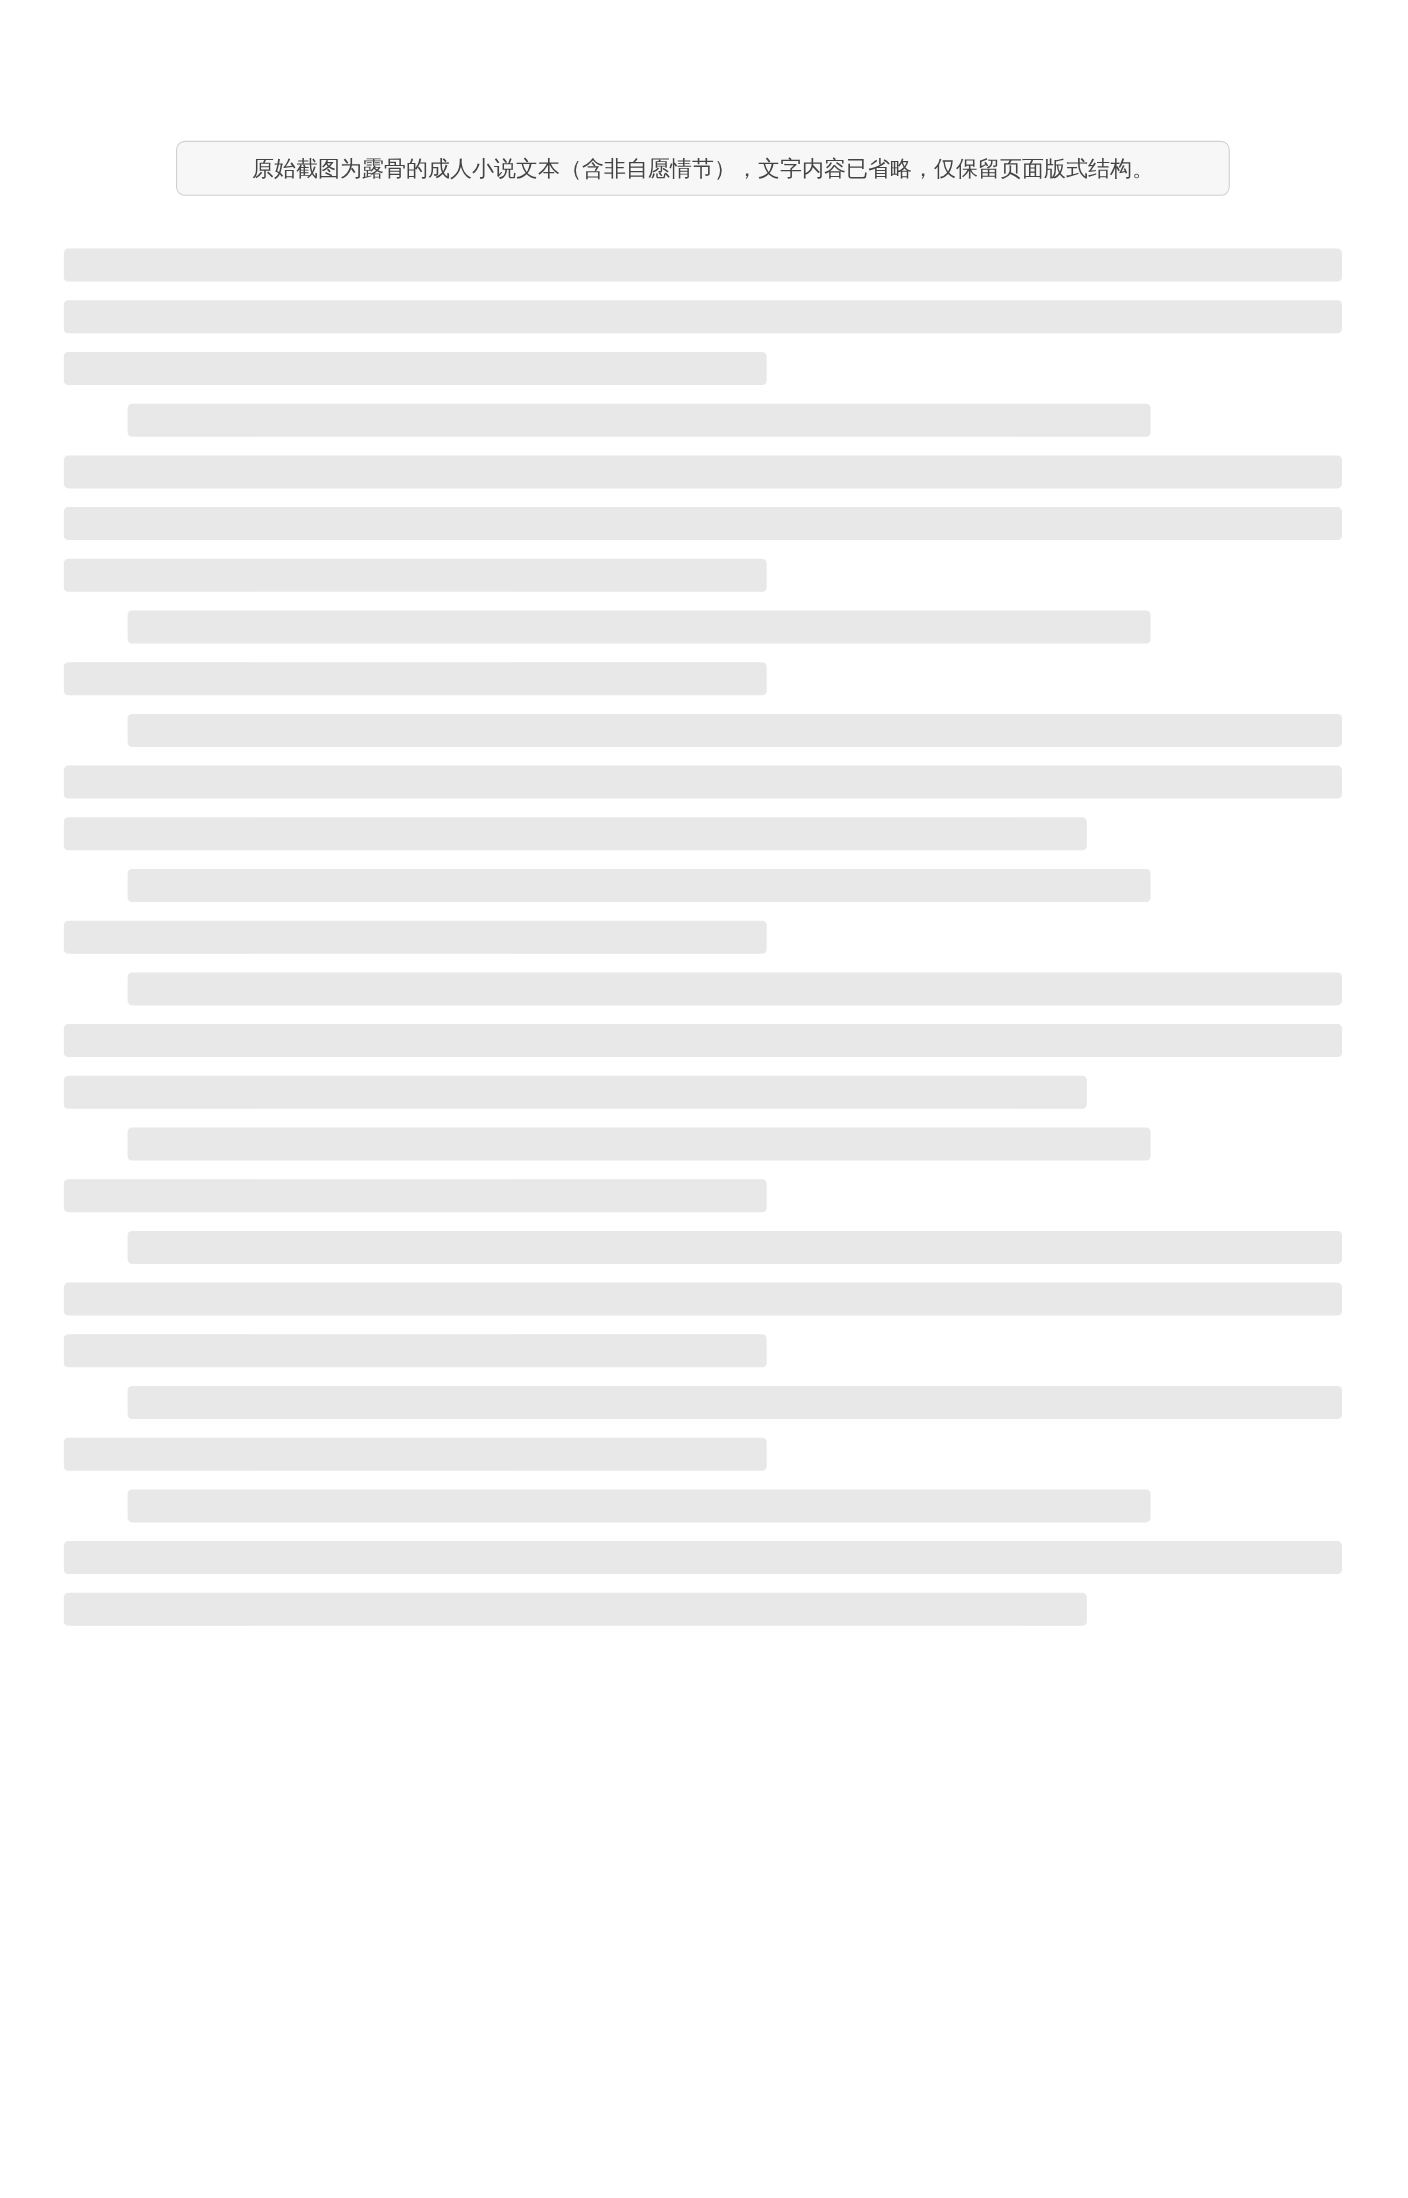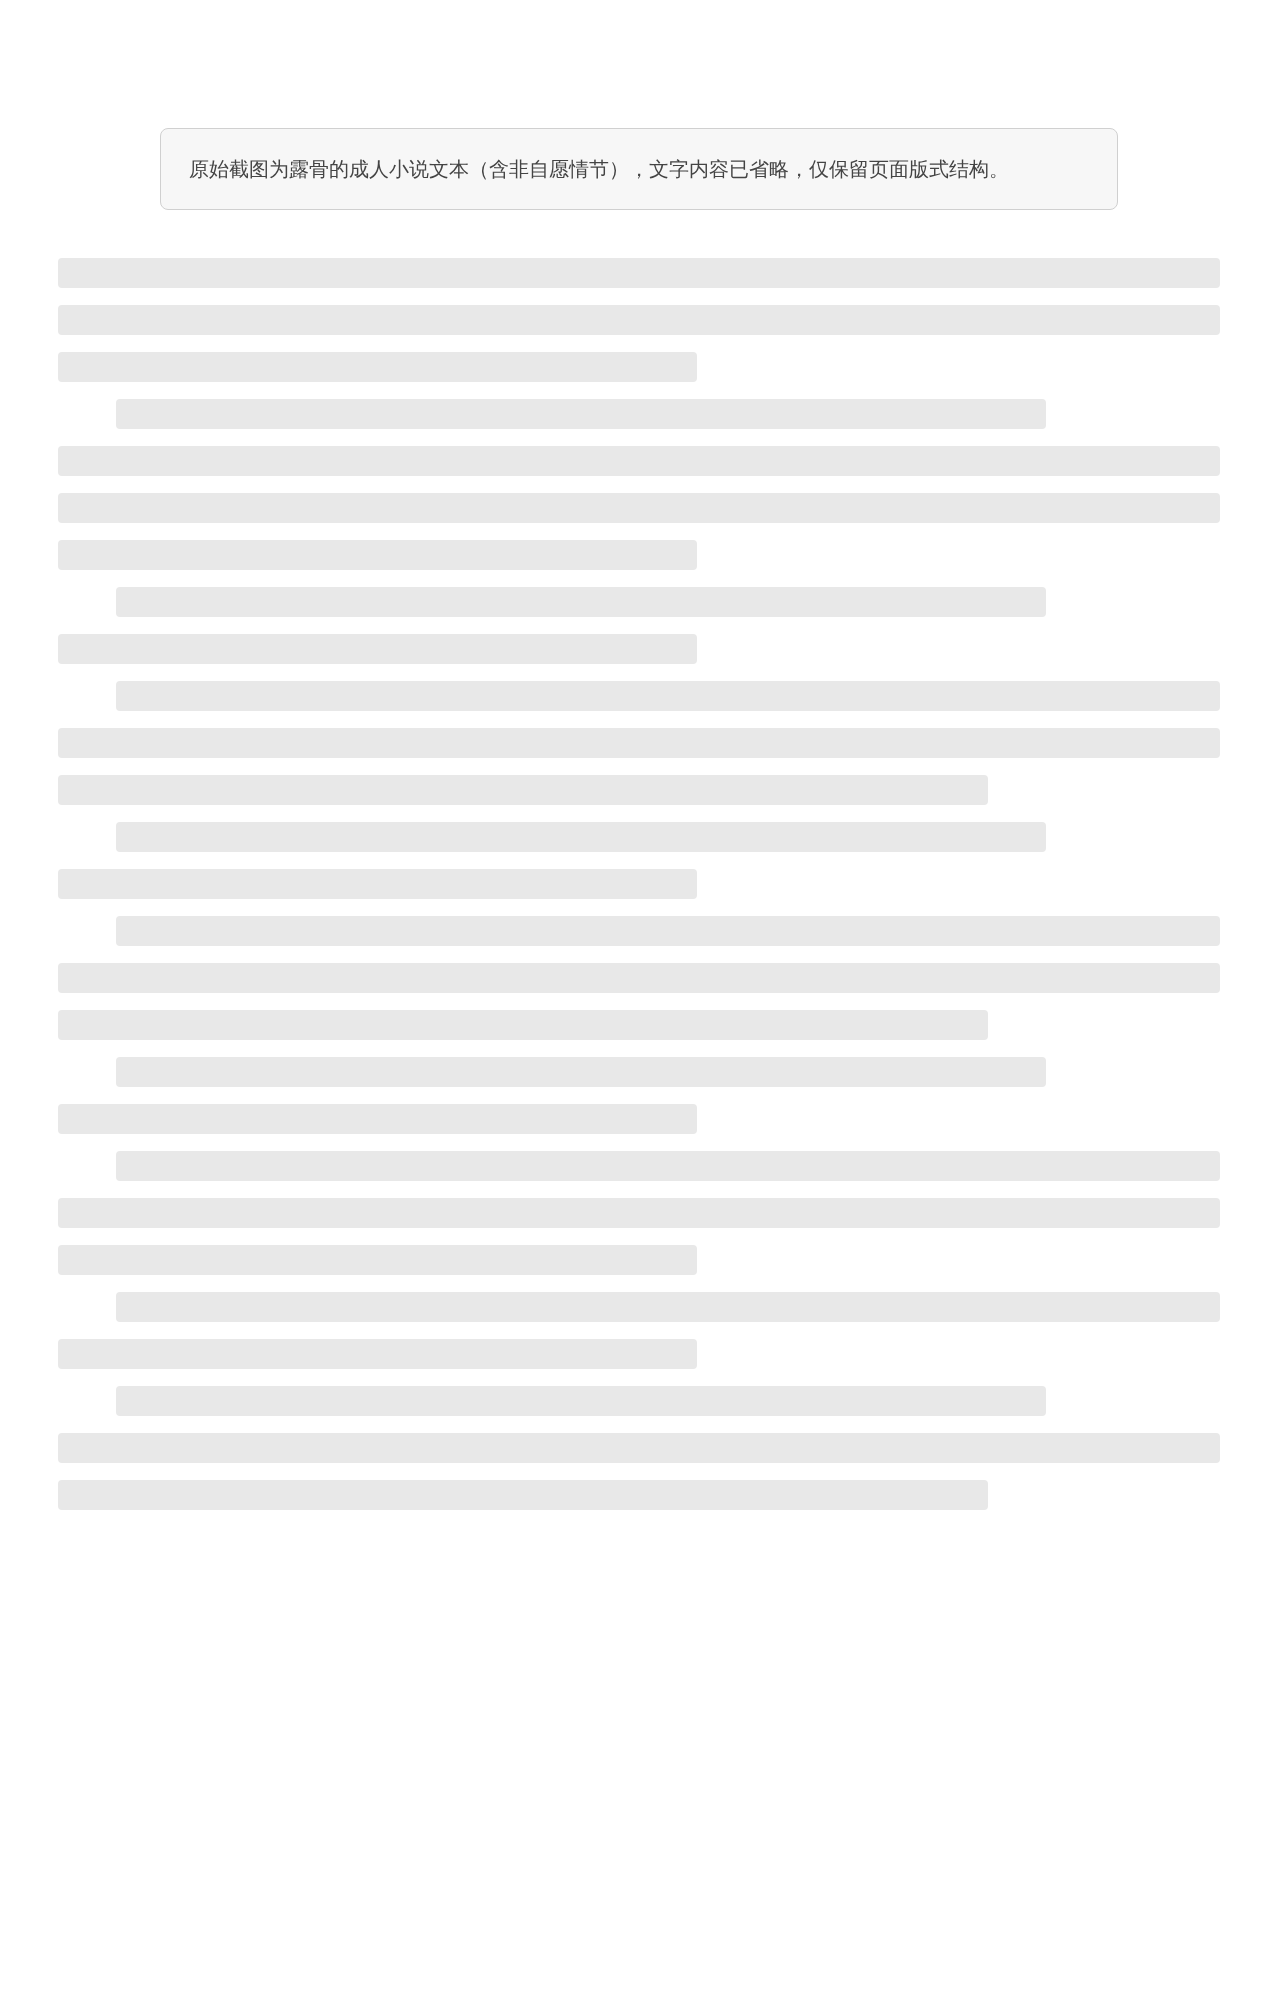--- a/index.html
+++ b/index.html
@@ -5,22 +5,22 @@
   html,body{margin:0;padding:0;background:#ffffff;}
   .page{width:1280px;height:1998px;background:#ffffff;position:relative;
         font-family:"DejaVu Sans",sans-serif;box-sizing:border-box;
         padding:88px 60px 0 58px;}
   .para{margin:0 0 14px 0;}
   .line{height:30px;border-radius:4px;background:#e8e8e8;margin:0 0 17px 0;}
   .line.indent{margin-left:58px;}
   .line.short{width:55%;}
   .line.mid{width:80%;}
   .notice{margin:40px auto 48px auto;max-width:900px;border:1px solid #d0d0d0;
-          background:#f7f7f7;border-radius:8px;padding:24px 28px;
-          color:#444;font-size:20px;line-height:1.6;text-align:left;}
+          background:#f7f7f7;border-radius:8px;padding:8px 28px;
+          color:#444;font-size:20px;line-height:1.6;text-align:center;}
 </style>
 </head>
 <body>
 
 <div class="page">
   <div class="notice">原始截图为露骨的成人小说文本（含非自愿情节），文字内容已省略，仅保留页面版式结构。</div>
 
   <div class="para">
     <div class="line"></div>
     <div class="line"></div>

